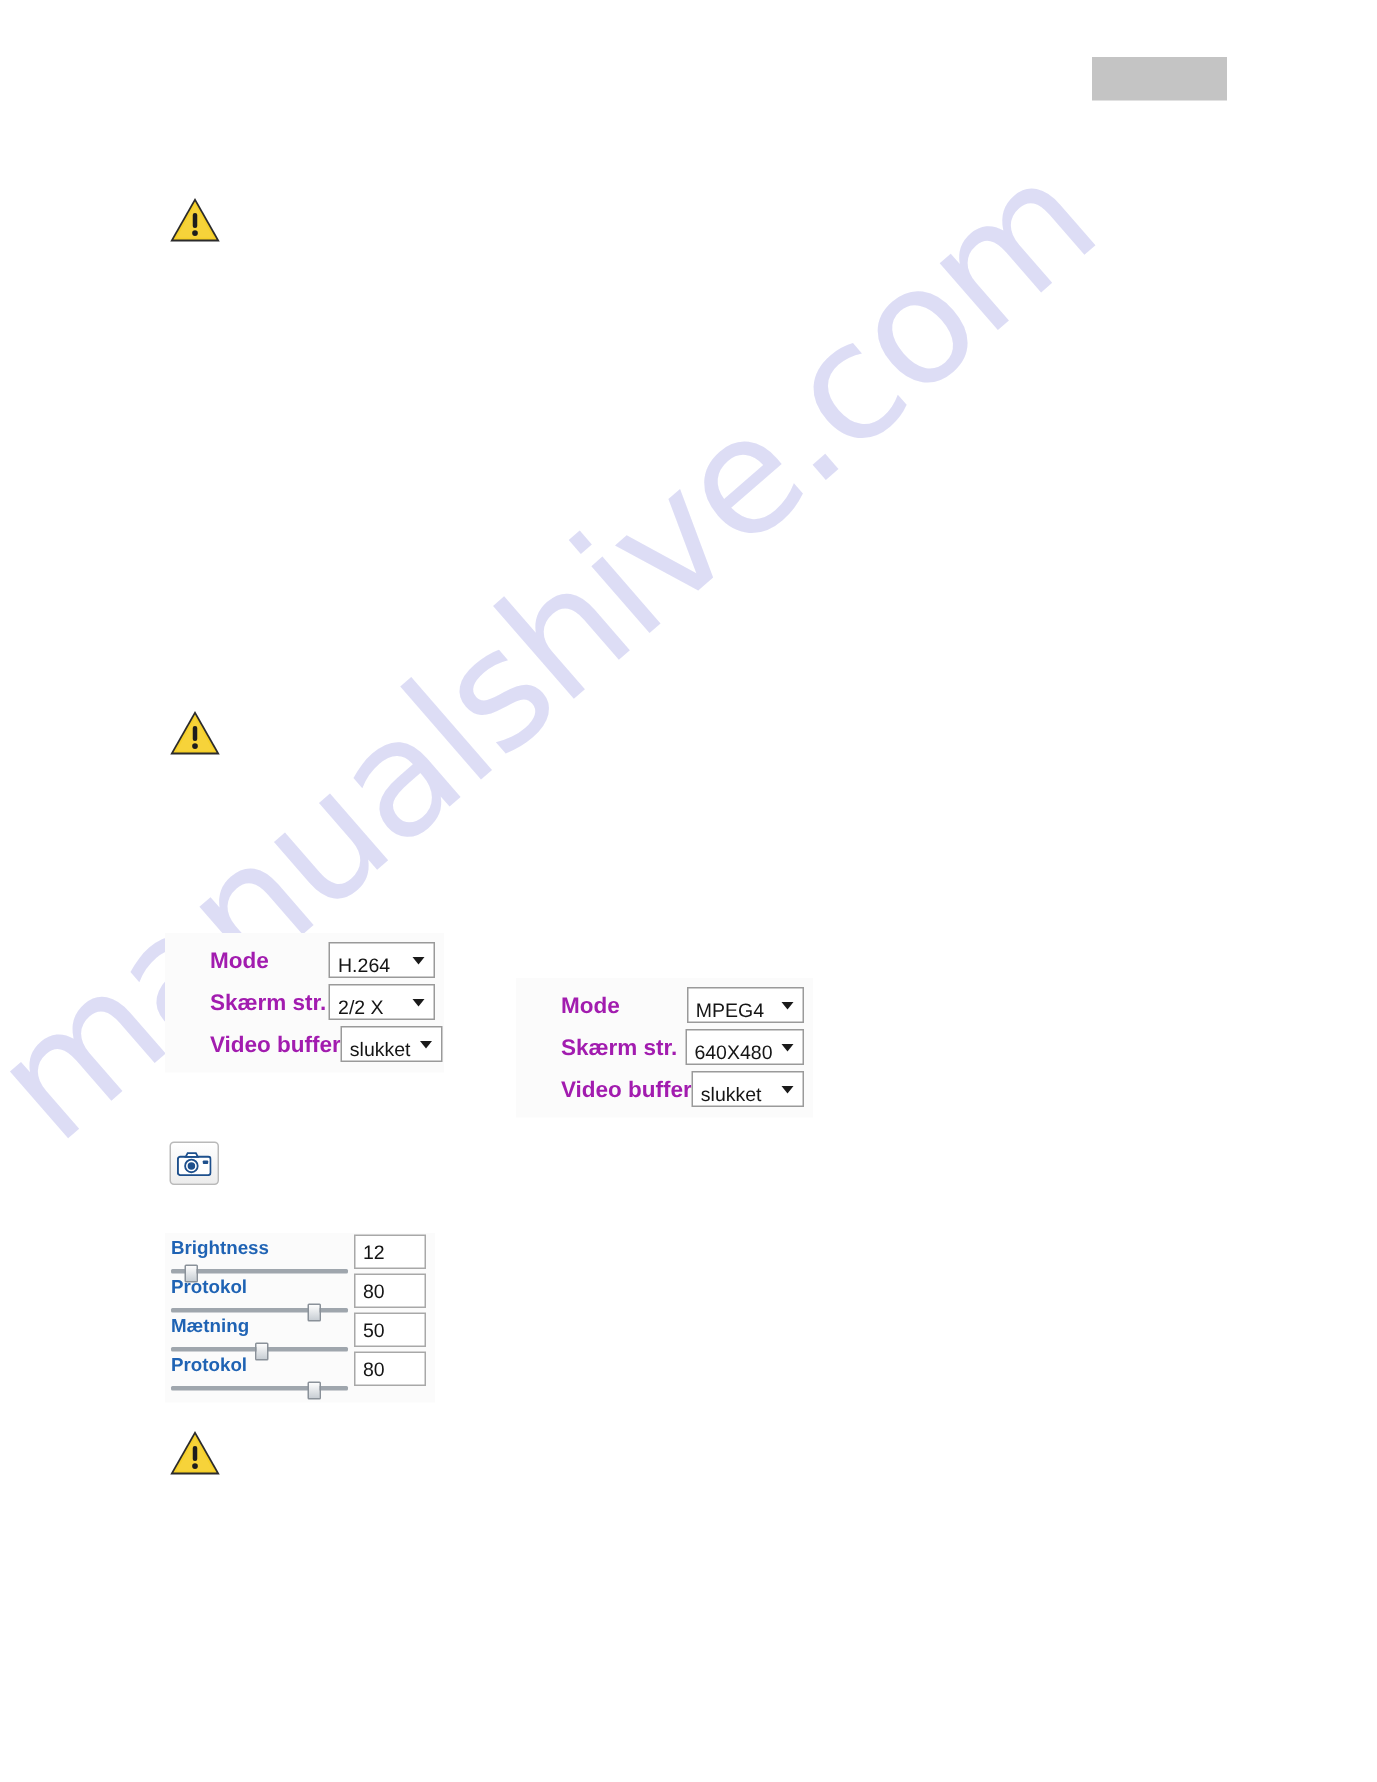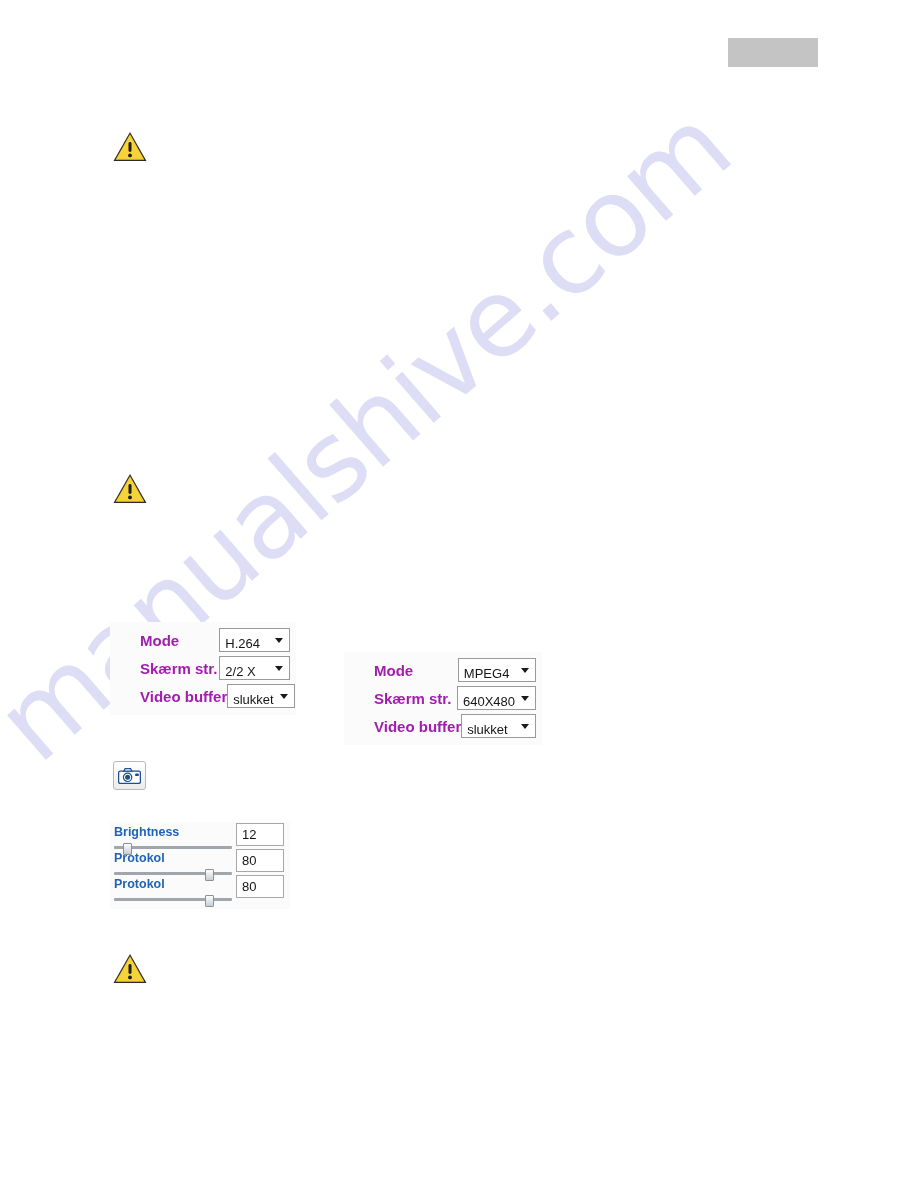--- a/index.html
+++ b/index.html
@@ -308,20 +308,28 @@
     </div>
     <div class="adjust-row">
       <span class="adjust-label">Protokol</span>
       <span class="slider">
         <span class="track"></span>
         <span class="thumb" style="left:80%"></span>
       </span>
       <span class="adjust-value">80</span>
     </div>
     <div class="adjust-row">
+      <span class="adjust-label">Mætning</span>
+      <span class="slider">
+        <span class="track"></span>
+        <span class="thumb" style="left:50%"></span>
+      </span>
+      <span class="adjust-value">50</span>
+    </div>
+    <div class="adjust-row">
       <span class="adjust-label">Protokol</span>
       <span class="slider">
         <span class="track"></span>
         <span class="thumb" style="left:80%"></span>
       </span>
       <span class="adjust-value">80</span>
     </div>
   </div>
 
   <div class="warn warn-3">

